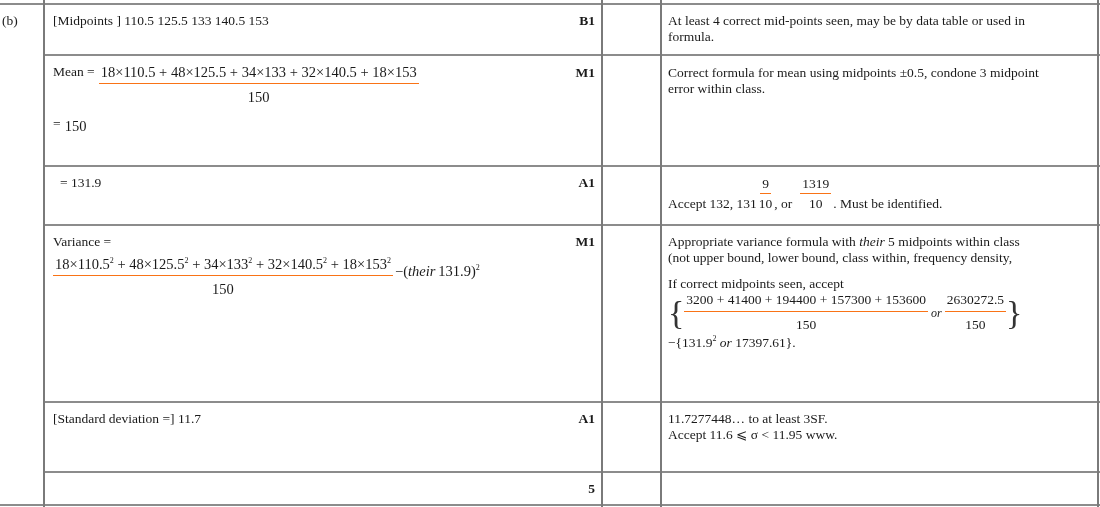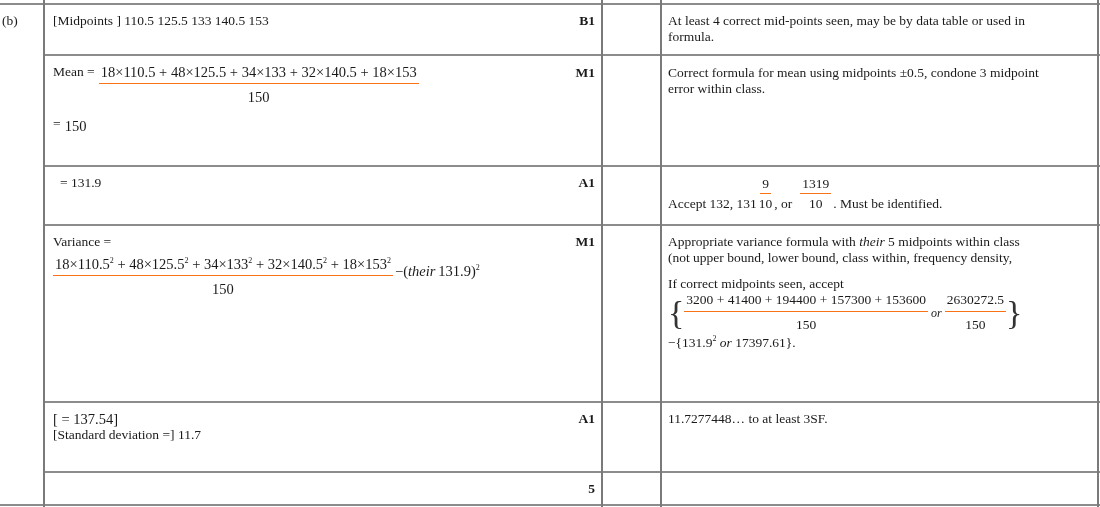--- a/index.html
+++ b/index.html
@@ -123,23 +123,23 @@
         <span class="den" style="padding-top:5px;">150</span>
       </span>
       <span class="brace">}</span>
     </div>
     <div style="margin-top:2px;">
       <span>−{131.9</span><sup>2</sup><i> or </i><span>17397.61}.</span>
     </div>
   </div>
 
   <div class="cell" style="left:53px;top:411px;">
-    <div style="font-size:14.5px;">[ = 137.54]</div>
     <div>[Standard deviation =] 11.7</div>
   </div>
   <div class="mark" style="left:545px;top:411px;">A1</div>
   <div class="cell" style="left:668px;top:411px;width:425px;">
     <div>11.7277448… to at least 3SF.</div>
+    <div>Accept 11.6 ⩽ σ &lt; 11.95 www.</div>
   </div>
 
   <div class="mark" style="left:545px;top:481px;">5</div>
 
 </div>
 
 </body></html>

